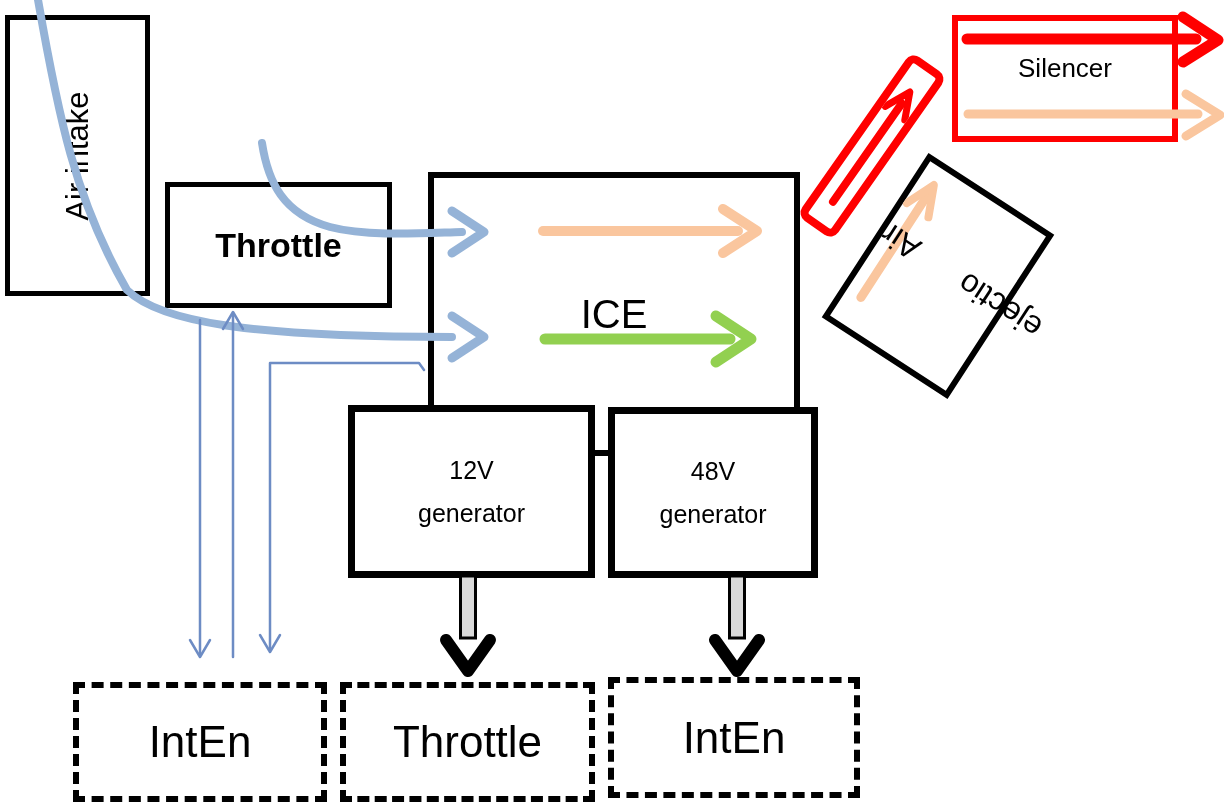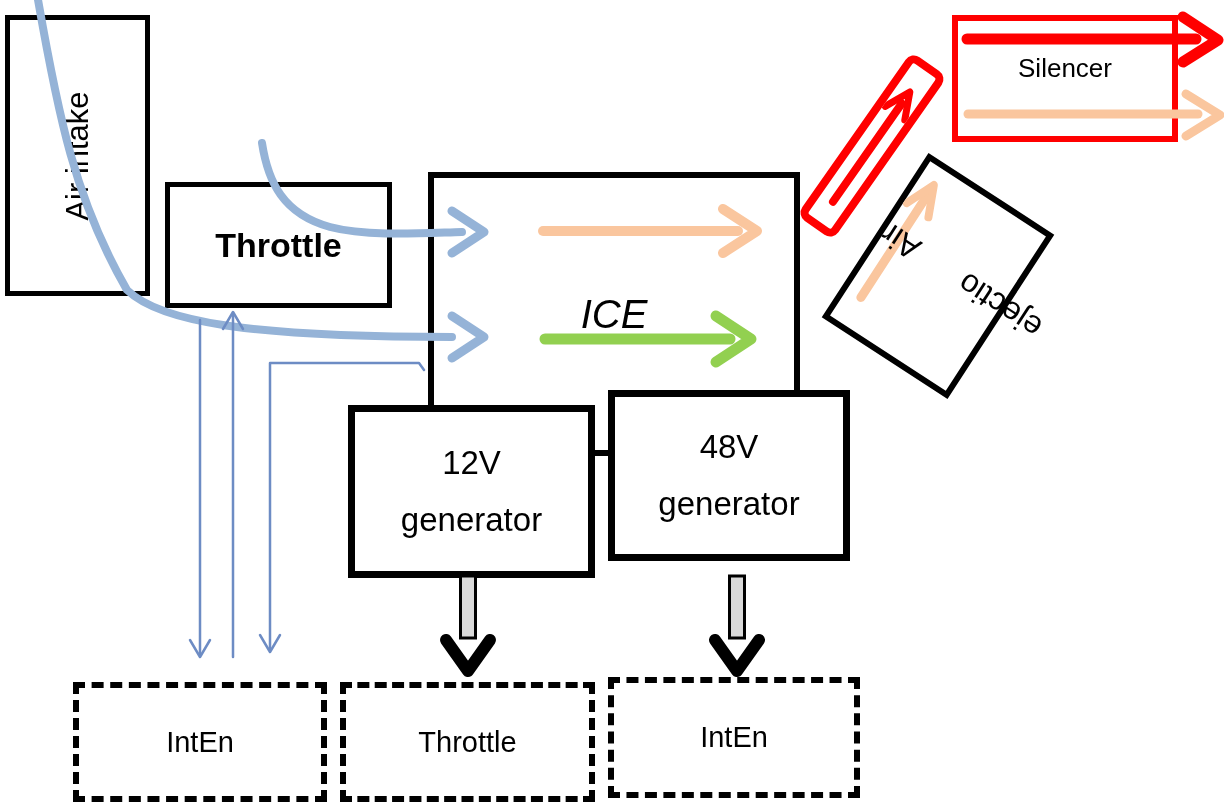--- a/index.html
+++ b/index.html
@@ -7,29 +7,29 @@
           font-family:"Liberation Sans",sans-serif;color:#000;}
   .box{position:absolute;background:#fff;box-sizing:border-box;
        display:flex;align-items:center;justify-content:center;text-align:center;}
   .solid{border:6px solid #000;}
   .dashedbox{border:6px dashed #000;}
 
   .air-intake{left:5px;top:15px;width:145px;height:281px;border-width:5px;}
   .air-intake .lbl{transform:rotate(-90deg);white-space:nowrap;font-size:31px;}
 
   .throttle{left:165px;top:182px;width:227px;height:126px;border-width:5px;font-size:34px;font-weight:bold;}
-  .ice{left:428px;top:172px;width:372px;height:284px;font-size:40px;font-style:italic;}
+  .ice{left:428px;top:172px;width:372px;height:284px;font-size:40px;}
   .silencer{left:952px;top:15px;width:226px;height:127px;border-color:#FF0000;font-size:26px;}
   .silencer .lbl{transform:translateY(-10px);}
 
-  .gen{width:247px;height:173px;border-width:7px;font-size:33px;line-height:1.7;}
+  .gen{width:247px;height:173px;border-width:7px;font-size:25px;line-height:1.7;}
   .gen12{left:348px;top:405px;}
-  .gen48{left:608px;top:390px;width:242px;height:171px;}
+  .gen48{left:608px;top:407px;width:210px;height:171px;}
 
-  .dashedbox{font-size:29px;}
+  .dashedbox{font-size:44px;}
   .inten{left:73px;top:682px;width:254px;height:120px;}
   .equip{left:340px;top:682px;width:255px;height:120px;}
   .motors{left:608px;top:677px;width:252px;height:121px;}
 
   .red-duct{left:850px;top:46px;width:44px;height:200px;border:8px solid #FF0000;
             border-radius:10px;transform:rotate(35deg);}
   .air-ej{left:863px;top:178px;width:150px;height:196px;border:6px solid #000;}
   .air-ej{transform:rotate(33deg);}
   .air-ej .txt{position:absolute;left:0;top:0;width:100%;height:100%;
                display:flex;align-items:center;justify-content:center;}

